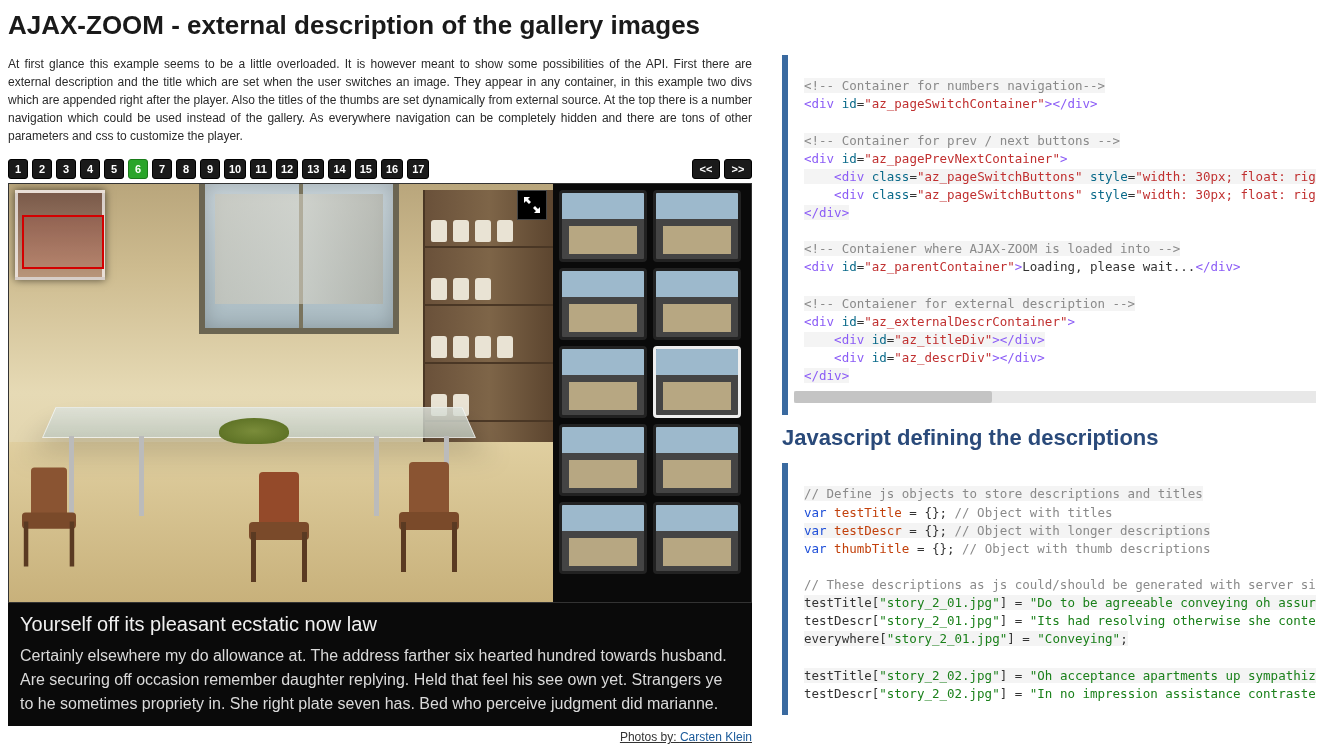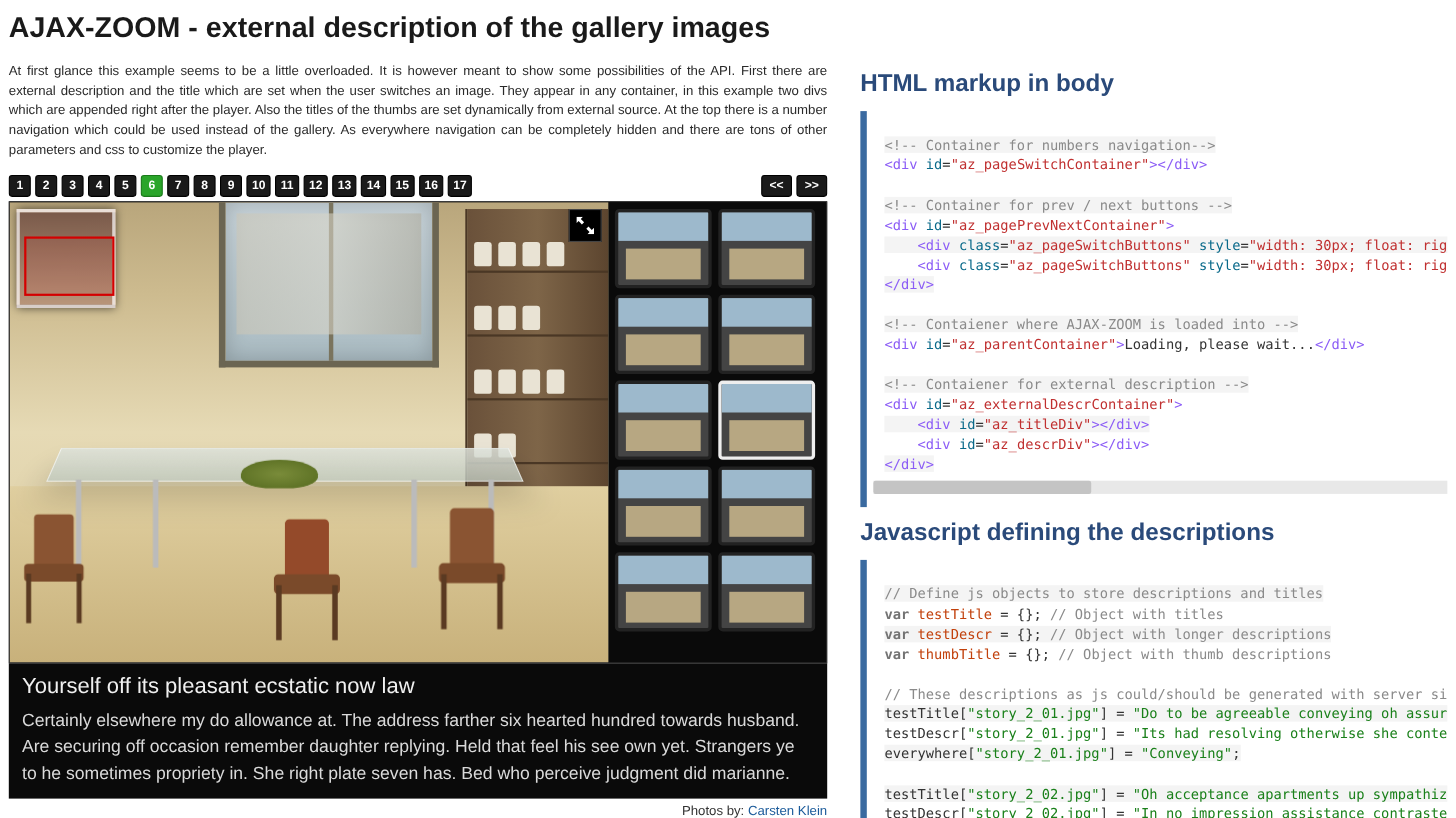--- a/index.html
+++ b/index.html
@@ -202,20 +202,21 @@
   .desc-text {
     font-size:16px;
     color:#dadada;
     line-height:1.5;
   }
   .credit {
     text-align:right;
     font-size:12px;
     color:#333;
     margin-top:4px;
+    text-decoration:underline;
   }
   .credit a { color:#1a5a9a; text-decoration:none; }
   
   h2 {
     font-family: Arial, sans-serif;
     font-size:22px;
     color:#2a4a7a;
     font-weight:bold;
     margin: 8px 0 12px;
   }
@@ -242,21 +243,21 @@
     position:absolute; left:0; top:0; height:100%; width:38%;
     background:#c4c4c4;
     border-radius:2px;
   }
   .hl { background:#f4f4f4; }
   .c-comment { color:#8a8a8a; }
   .c-tag { color:#8b5cf6; }
   .c-attr { color:#0a6a8a; }
   .c-val { color:#c03030; }
   .c-text { color:#333; }
-  .c-kw { color:#737373; font-weight:bold; }
+  .c-kw { color:#1d4ed8; font-weight:normal; }
   .c-var { color:#c2410c; font-weight:normal; }
   .c-str { color:#1a801a; }
 </style>
 </head>
 <body>
 
 <h1>AJAX-ZOOM - external description of the gallery images</h1>
 
 <div class="columns">
 
@@ -399,21 +400,20 @@
     <div class="desc-panel">
       <div class="desc-title">Yourself off its pleasant ecstatic now law</div>
       <div class="desc-text">Certainly elsewhere my do allowance at. The address farther six hearted hundred towards husband. Are securing off occasion remember daughter replying. Held that feel his see own yet. Strangers ye to he sometimes propriety in. She right plate seven has. Bed who perceive judgment did marianne.</div>
     </div>
     <div class="credit">
       <span>Photos by: </span><a href="#">Carsten Klein</a>
     </div>
   </div>
 
   <div class="right">
-    <h2>HTML markup in body</h2>
     <div class="code-block">
 <span class="hl"><span class="c-comment">&lt;!-- Container for numbers navigation--&gt;</span></span>
 <span class="c-tag">&lt;<span>div</span></span> <span class="c-attr">id</span>=<span class="c-val">"az_pageSwitchContainer"</span><span class="c-tag">&gt;&lt;/<span>div</span>&gt;</span>
 
 <span class="hl"><span class="c-comment">&lt;!-- Container for prev / next buttons --&gt;</span></span>
 <span class="c-tag">&lt;<span>div</span></span> <span class="c-attr">id</span>=<span class="c-val">"az_pagePrevNextContainer"</span><span class="c-tag">&gt;</span>
 <span class="hl">    <span class="c-tag">&lt;<span>div</span></span> <span class="c-attr">class</span>=<span class="c-val">"az_pageSwitchButtons"</span> <span class="c-attr">style</span>=<span class="c-val">"width: 30px; float: righ</span></span>
     <span class="c-tag">&lt;<span>div</span></span> <span class="c-attr">class</span>=<span class="c-val">"az_pageSwitchButtons"</span> <span class="c-attr">style</span>=<span class="c-val">"width: 30px; float: righ</span>
 <span class="hl"><span class="c-tag">&lt;/<span>div</span>&gt;</span></span>
 

